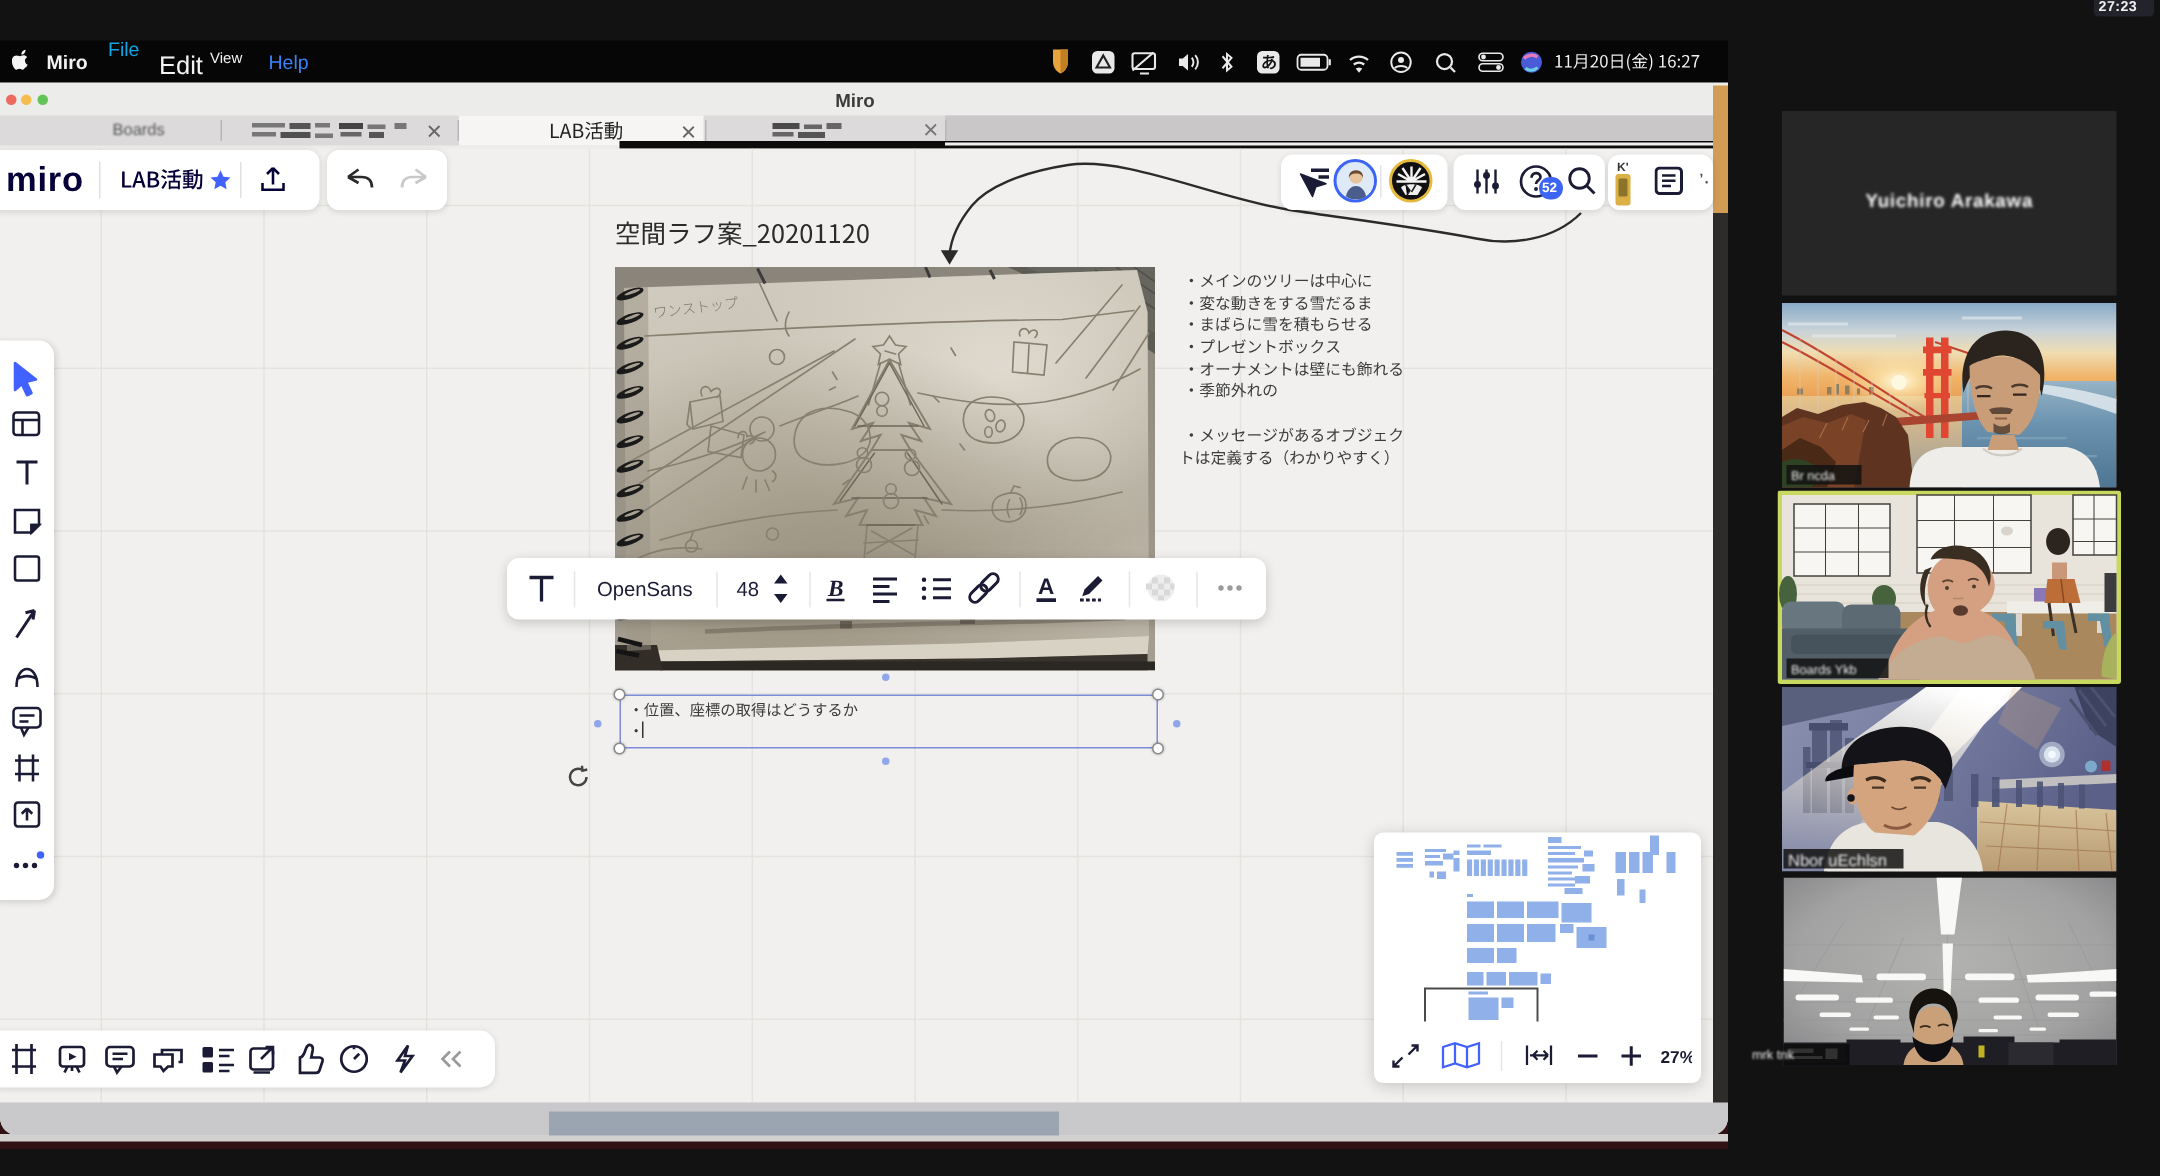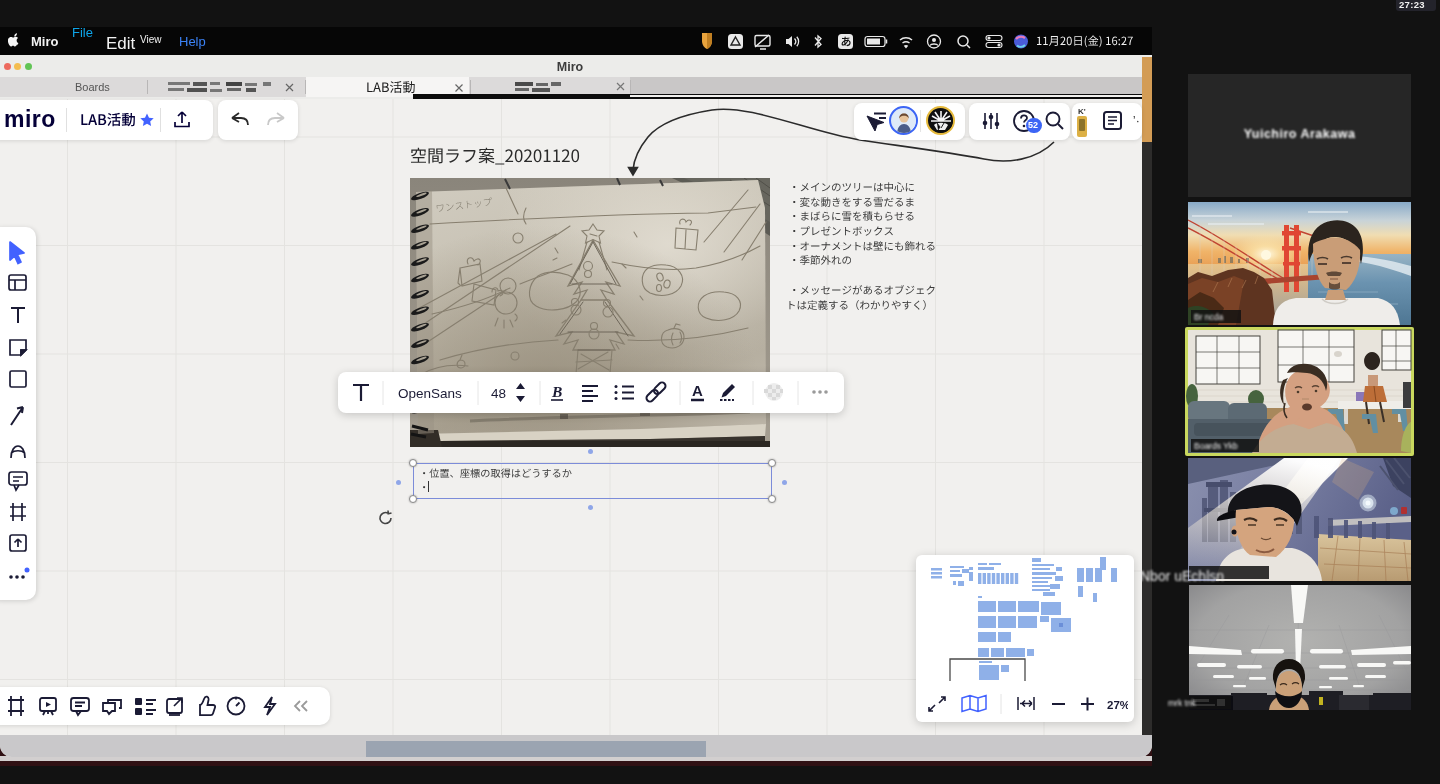--- a/index.html
+++ b/index.html
@@ -816,15 +816,15 @@
 <path d="M100 74 C 110 74 117 82 116 94 L 113 104 C 113 90 108 84 100 84 C 92 84 87 90 87 104 L 84 94 C 83 82 90 74 100 74z" fill="#16120e"></path>
 <path d="M87 104 C 87 92 92 86 100 86 C 108 86 113 92 113 104 C 113 112 107 118 100 118 C 93 118 87 112 87 104z" fill="#caa078"></path>
 <path d="M91 100 c2 -1.5 5 -1.5 7 0M103 99 c2 -1.5 5 -1.5 7 0" stroke="#3a2a1c" stroke-width="1.2" fill="none"></path>
 <path d="M86 106 C 87 117 93 123 100 123 C 107 123 113 116 113 106 C 108 112 94 114 86 106z" fill="#0e0e12"></path>
 </svg>
 <div class="abs" style="left:1191px;top:310px;width:50px;height:13px;background:rgba(18,18,18,.85);z-index:4"></div>
 <div class="abs" style="left:1194px;top:312px;font-size:8.5px;color:#eee;filter:blur(0.8px);z-index:4;white-space:nowrap">Br ncda</div>
 <div class="abs" style="left:1191px;top:439px;width:68px;height:13px;background:rgba(18,18,18,.85);z-index:4"></div>
 <div class="abs" style="left:1194px;top:441px;font-size:8.5px;color:#eee;filter:blur(0.8px);z-index:4;white-space:nowrap">Boards Ykb</div>
 <div class="abs" style="left:1189px;top:566px;width:80px;height:13px;background:rgba(18,18,18,.85);z-index:4"></div>
-<div class="abs" style="left:1140px;top:568px;font-size:14px;color:#eee;filter:blur(0.8px);z-index:4;white-space:nowrap">Nbor uEchlsn</div>
+<div class="abs" style="left:1192px;top:568px;font-size:11px;color:#eee;filter:blur(0.8px);z-index:4;white-space:nowrap">Nbor uEchlsn</div>
 <div class="abs" style="left:1189px;top:696px;width:42px;height:13px;background:rgba(18,18,18,.85);z-index:4"></div>
 <div class="abs" style="left:1168px;top:698px;font-size:8.5px;color:#eee;filter:blur(0.8px);z-index:4;white-space:nowrap">mrk tnk</div>
 </div>
 </body></html>

